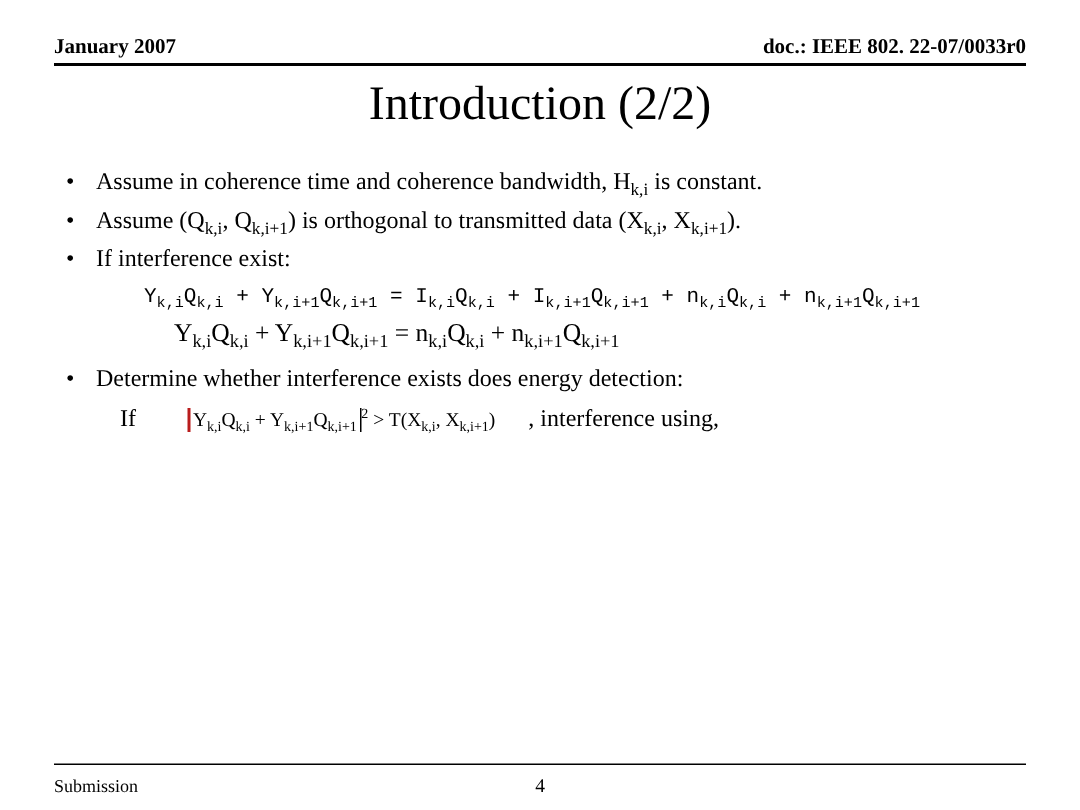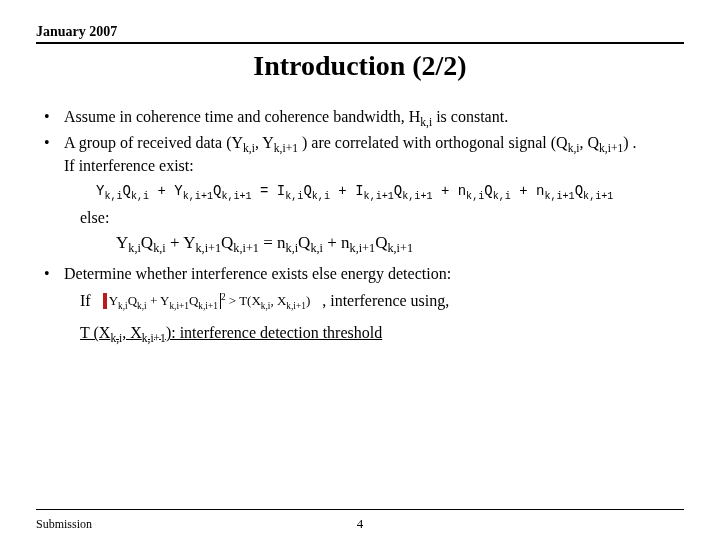--- a/index.html
+++ b/index.html
@@ -27,22 +27,22 @@
     font-weight: bold;
     padding-bottom: 2px;
   }
   .header-rule {
     border-bottom: 2px solid #000;
     margin-top: 0px;
     margin-bottom: 4px;
   }
   .title {
     text-align: center;
-    font-size: 28px;
-    font-weight: bold;
+    font-size: 32px;
+    font-weight: normal;
     margin-top: 6px;
     margin-bottom: 24px;
   }
   .bullets {
     list-style: none;
     padding: 0;
     margin: 0;
     font-size: 16px;
     line-height: 1.35;
   }
@@ -77,21 +77,21 @@
     font-size: 16px;
     margin: 10px 0 4px 0;
   }
   .if-row {
     padding-left: 44px;
     font-size: 16px;
     margin-top: 8px;
     display: flex;
     align-items: center;
     flex-wrap: nowrap;
-    gap: 12px;
+    gap: 22px;
   }
   .if-row .eq-inline {
     font-size: 13px;
     font-family: "Times New Roman", serif;
     white-space: nowrap;
   }
   .sub-indent2 {
     padding-left: 44px;
     font-size: 16px;
     line-height: 1.35;
@@ -121,63 +121,64 @@
   }
   .footer .center {
     position: absolute;
     left: 50%;
     transform: translateX(-50%);
     bottom: 0;
     font-size: 13px;
   }
   sub { font-size: 0.72em; vertical-align: sub; line-height: 0; }
   sup { font-size: 0.72em; vertical-align: super; line-height: 0; }
-  .abs-bar { border-left: 4px solid #b91c1c; border-right: 1px solid #000; padding: 0 2px; display:inline-block; }
+  .abs-bar { border-left: 2px solid #b91c1c; border-right: 1px solid #000; padding: 0 2px; display:inline-block;margin-left:12px; }
 </style>
 </head>
 <body>
 
 <div class="slide">
 
   <div class="header-row">
     <span>January 2007</span>
+    <span>doc.: IEEE 802. 22-07/0033r0</span>
   </div>
   <div class="header-rule"></div>
 
   <div class="title">Introduction (2/2)</div>
 
   <ul class="bullets">
     <li>
       <span>Assume in coherence time and coherence bandwidth, H<sub>k,i</sub> is constant.</span>
     </li>
     <li>
-      <span>A group of received data (Y<sub>k,i</sub>, Y<sub>k,i+1</sub> ) are correlated with orthogonal signal (Q<sub>k,i</sub>, Q<sub>k,i+1</sub>) .</span>
+      <span>Assume (Q<sub>k,i</sub>, Q<sub>k,i+1</sub>) is orthogonal to transmitted data (X<sub>k,i</sub>, X<sub>k,i+1</sub>).</span>
+    </li>
+    <li>
       <div style="margin-top:2px;">If interference exist:</div>
     </li>
   </ul>
 
   <div class="eq-img">Y<sub>k,i</sub>Q<sub>k,i</sub> + Y<sub>k,i+1</sub>Q<sub>k,i+1</sub> = I<sub>k,i</sub>Q<sub>k,i</sub> + I<sub>k,i+1</sub>Q<sub>k,i+1</sub> + n<sub>k,i</sub>Q<sub>k,i</sub> + n<sub>k,i+1</sub>Q<sub>k,i+1</sub></div>
 
-  <div class="else-line">else:</div>
 
   <div class="eq-img2">Y<sub>k,i</sub>Q<sub>k,i</sub> + Y<sub>k,i+1</sub>Q<sub>k,i+1</sub> = n<sub>k,i</sub>Q<sub>k,i</sub> + n<sub>k,i+1</sub>Q<sub>k,i+1</sub></div>
 
   <ul class="bullets">
     <li>
-      <span>Determine whether interference exists else energy detection:</span>
+      <span>Determine whether interference exists does energy detection:</span>
     </li>
   </ul>
 
   <div class="if-row">
     <span>If</span>
     <span class="eq-inline"><span class="abs-bar">Y<sub>k,i</sub>Q<sub>k,i</sub> + Y<sub>k,i+1</sub>Q<sub>k,i+1</sub></span><sup>2</sup> &gt; T(X<sub>k,i</sub>, X<sub>k,i+1</sub>)</span>
     <span>, interference using,</span>
   </div>
 
-  <div class="threshold">T (X<sub>k,i</sub>, X<sub>k,i+1</sub>): interference detection threshold</div>
 
   <div class="footer-rule"></div>
   <div class="footer">
     <span>Submission</span>
     <span class="center">4</span>
   </div>
 
 </div>
 
 </body></html>

